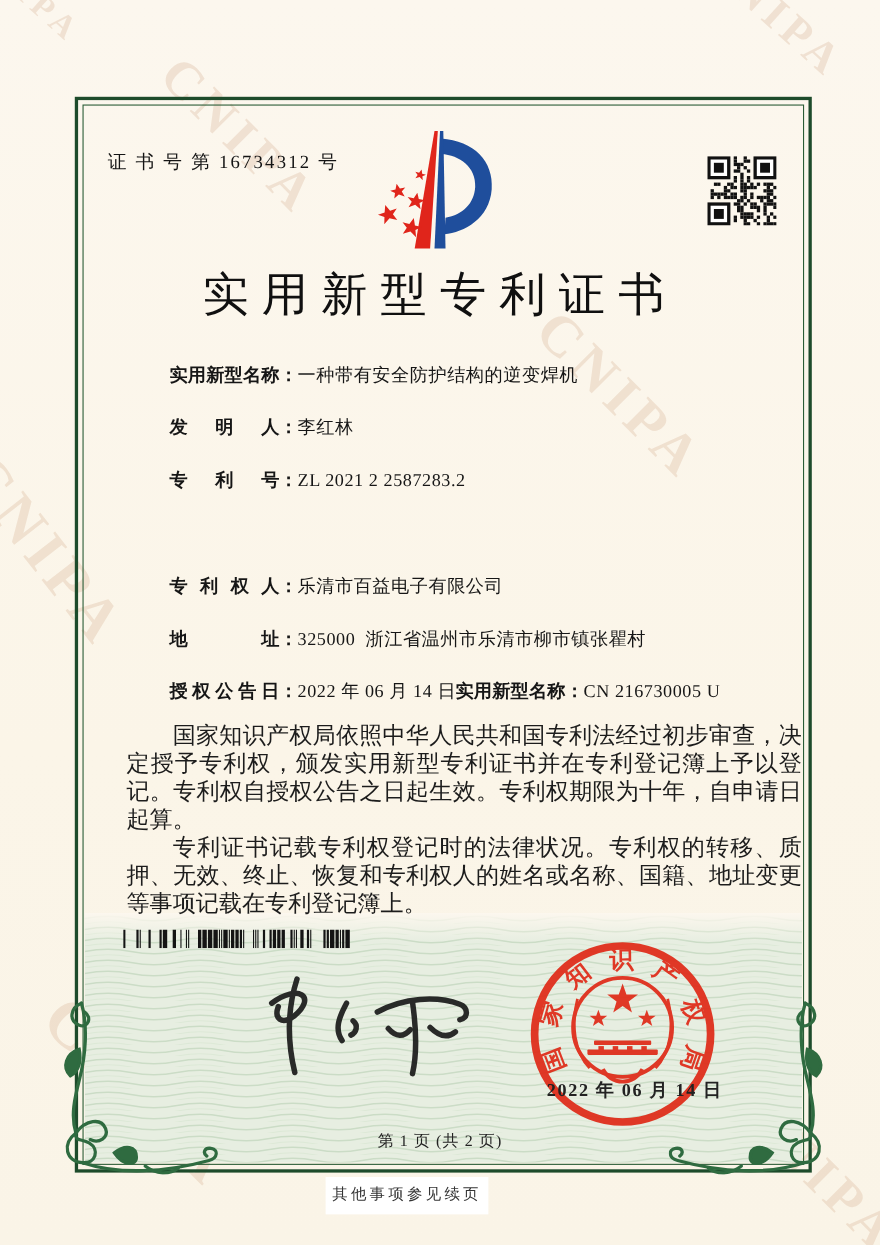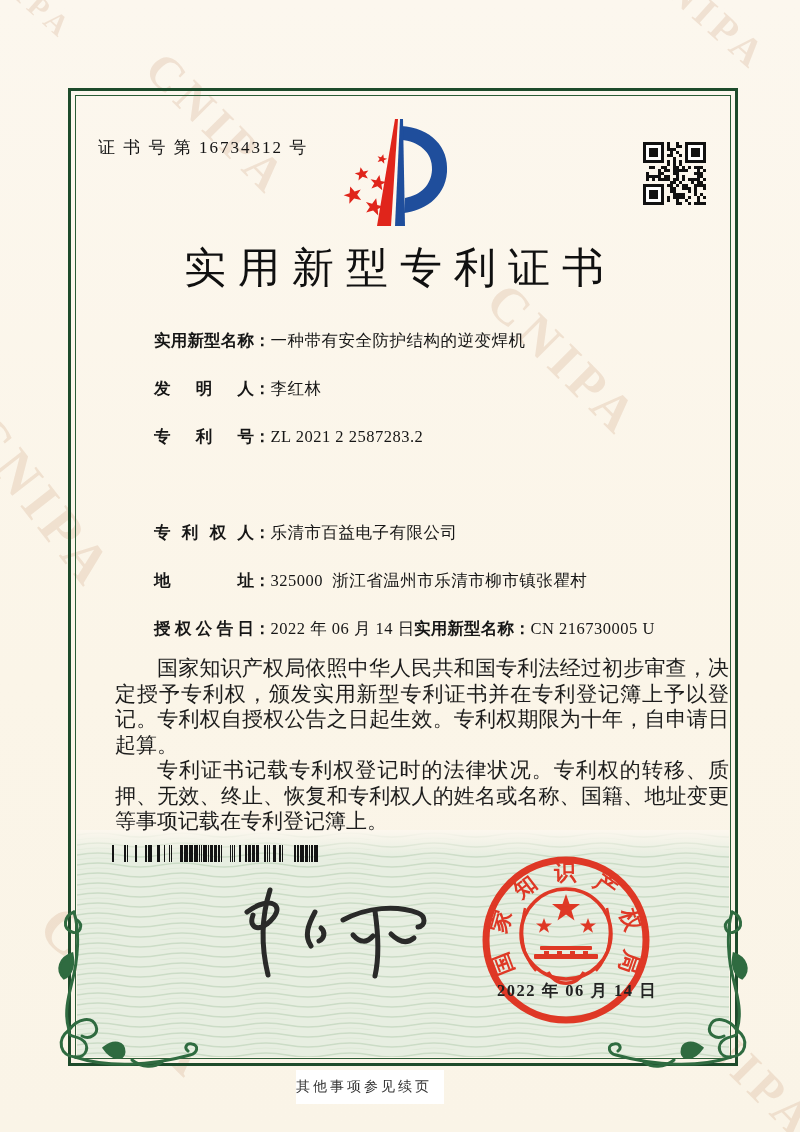--- a/index.html
+++ b/index.html
@@ -40,21 +40,21 @@
   .grant{position:absolute;left:260px;top:0;white-space:nowrap;}
   .paras{position:absolute;left:84px;top:656px;width:614px;z-index:5;font-size:21px;line-height:25.5px;text-align:justify;color:#1c1c1c;margin-left:31px;}
   .paras p{text-indent:2em;}
   .barcode{position:absolute;left:112px;top:845px;z-index:5;}
   .signer{position:absolute;left:113px;top:910px;z-index:5;font-family:"Liberation Sans","DejaVu Sans",sans-serif;font-weight:600;font-size:17px;letter-spacing:3px;color:#222;}
   .signer div{margin-bottom:13px;}
   .signature{position:absolute;left:225px;top:880px;z-index:6;}
   .seal{position:absolute;left:478px;top:852px;z-index:6;}
   .seal-date{position:absolute;left:497px;top:980px;z-index:7;font-size:16.5px;font-weight:600;letter-spacing:1.5px;color:#222;white-space:pre;}
   .page-info{position:absolute;left:0;right:0;top:1028px;text-align:center;font-size:14.5px;letter-spacing:1px;color:#222;z-index:5;white-space:pre;}
-  .cont-note{position:absolute;left:296px;top:1070px;width:148px;height:34px;background:#ffffff;z-index:5;line-height:34px;font-size:14px;letter-spacing:3px;color:#333;font-family:Liberation Serif, serif;}
+  .cont-note{position:absolute;left:296px;top:1070px;width:148px;height:34px;background:#ffffff;z-index:5;text-align:center;line-height:34px;font-size:14px;letter-spacing:3px;color:#333;font-family:Liberation Serif, serif;}
 </style>
 </head>
 <body>
 
 <div class="page">
 
   <div class="wm wm1">CNIPA</div>
   <div class="wm wm2">CNIPA</div>
   <div class="wm wm3">CNIPA</div>
   <div class="wm wm4">CNIPA</div>
@@ -364,15 +364,16 @@
           <rect x="105" y="99" width="5" height="4"></rect>
         </g>
         <path d="M70,120 A20,20 0 0 0 106,120" fill="none" stroke="#df2b18" stroke-width="3.5"></path>
         <path d="M47,56 C41,80 44,104 58,119" fill="none" stroke="#df2b18" stroke-width="2.5"></path>
         <path d="M129,56 C135,80 132,104 118,119" fill="none" stroke="#df2b18" stroke-width="2.5"></path>
       </g>
     </g>
   </svg>
   <div class="seal-date">2022 年 06 月 14 日</div>
 
+  <div class="page-info">第 1 页 (共 2 页)</div>
   <div class="cont-note">其他事项参见续页</div>
 
 </div>
 
 </body></html>

